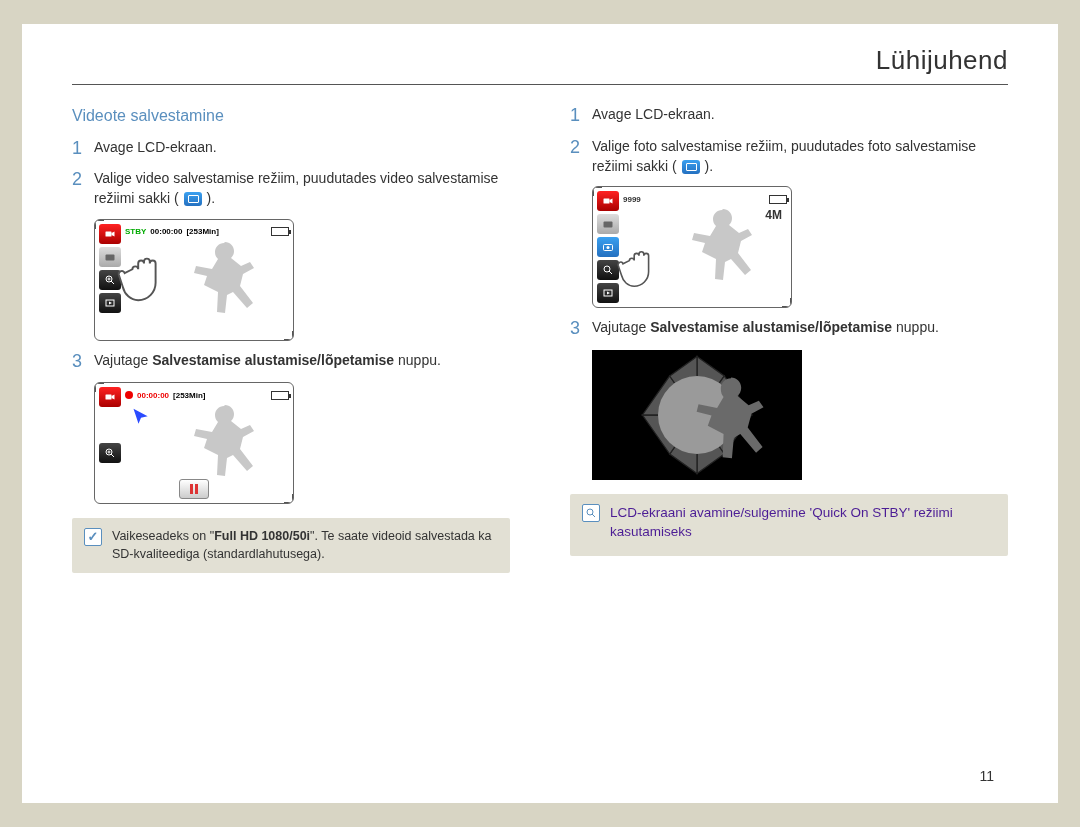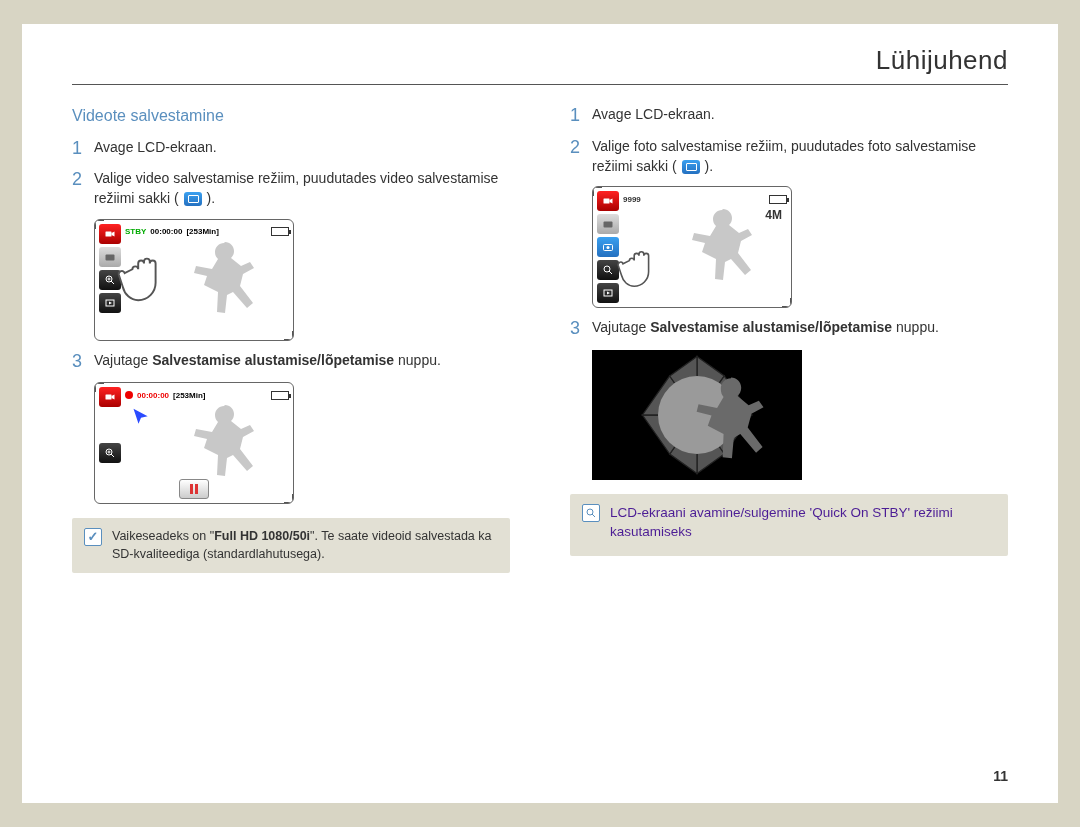--- a/index.html
+++ b/index.html
@@ -88,22 +88,22 @@
   }
   .tab-icon::after{
     content:"";
     position:absolute; left:4px; top:3px;
     width:9px; height:6px;
     border:1.5px solid #fff; border-radius:1px;
   }
 
   .page-num {
     position:absolute;
-    bottom:16px; right:50px;
-    font-weight:700;
+    bottom:16px; right:64px;
+    font-weight:400;
     font-size:14px;
   }
 
   
   .camscreen {
     width:200px; height:122px;
     border:1px solid #666;
     border-radius:6px;
     background:#fff;
     margin:10px 0 10px 22px;

